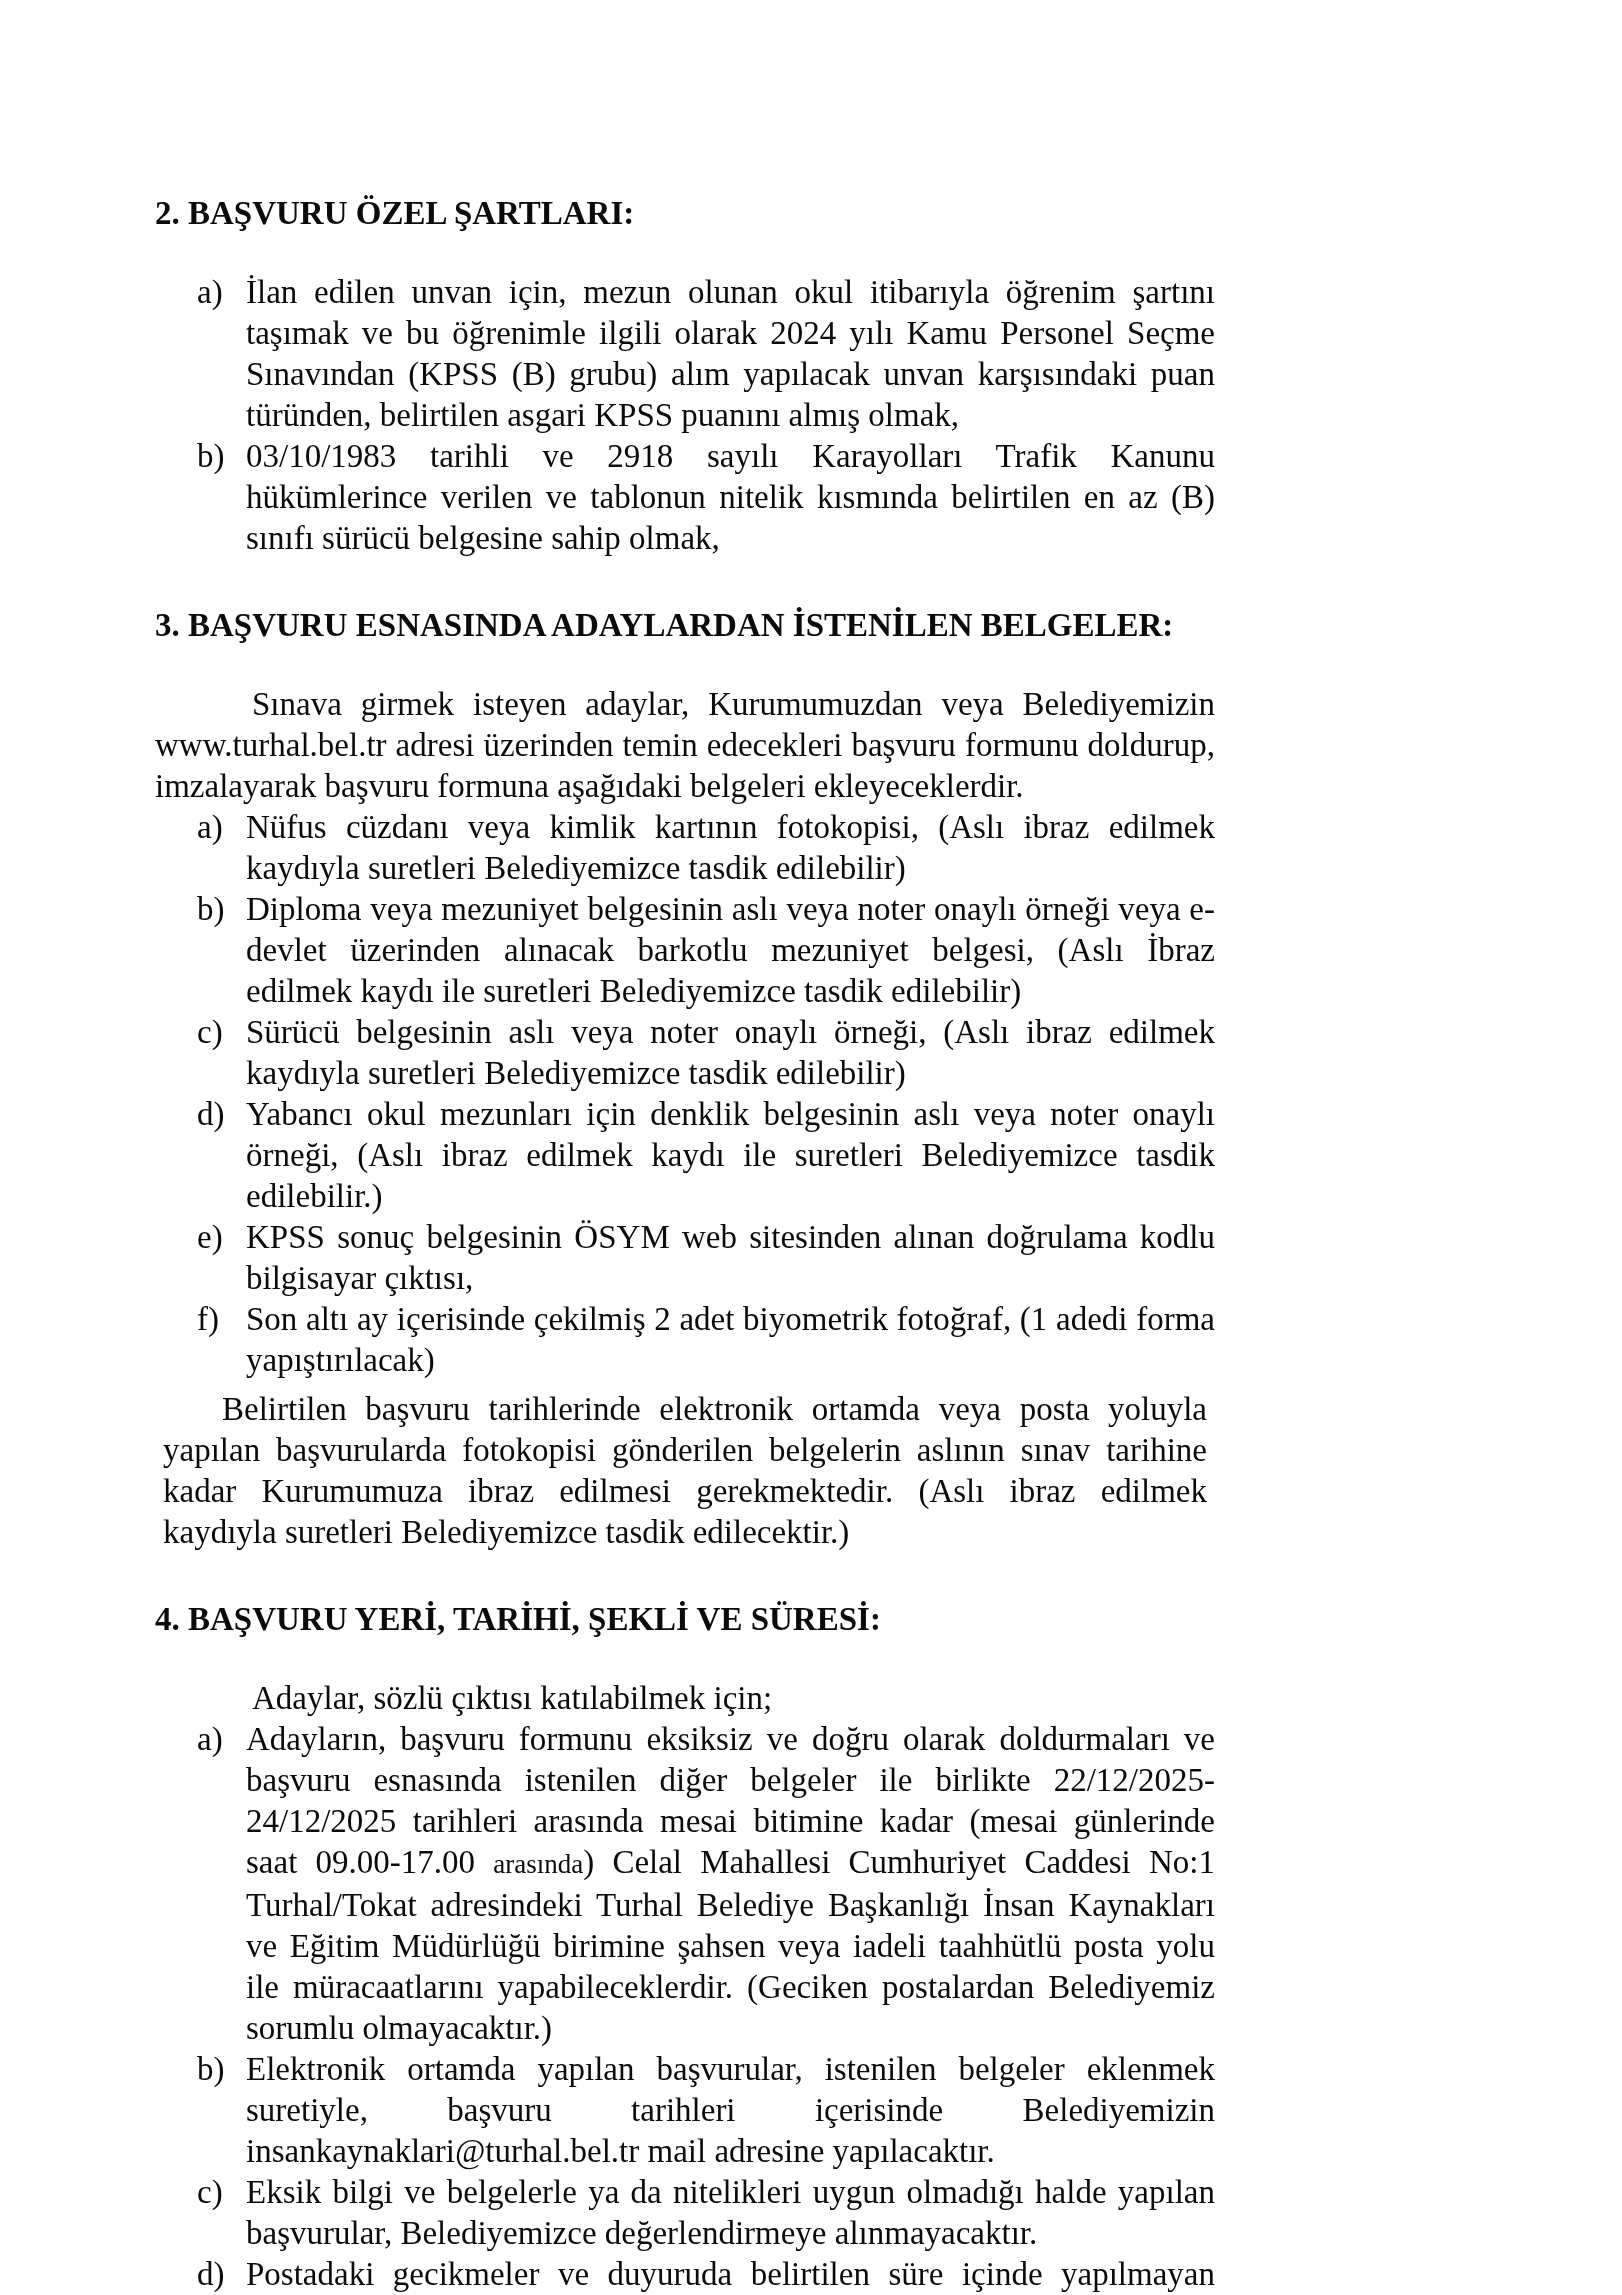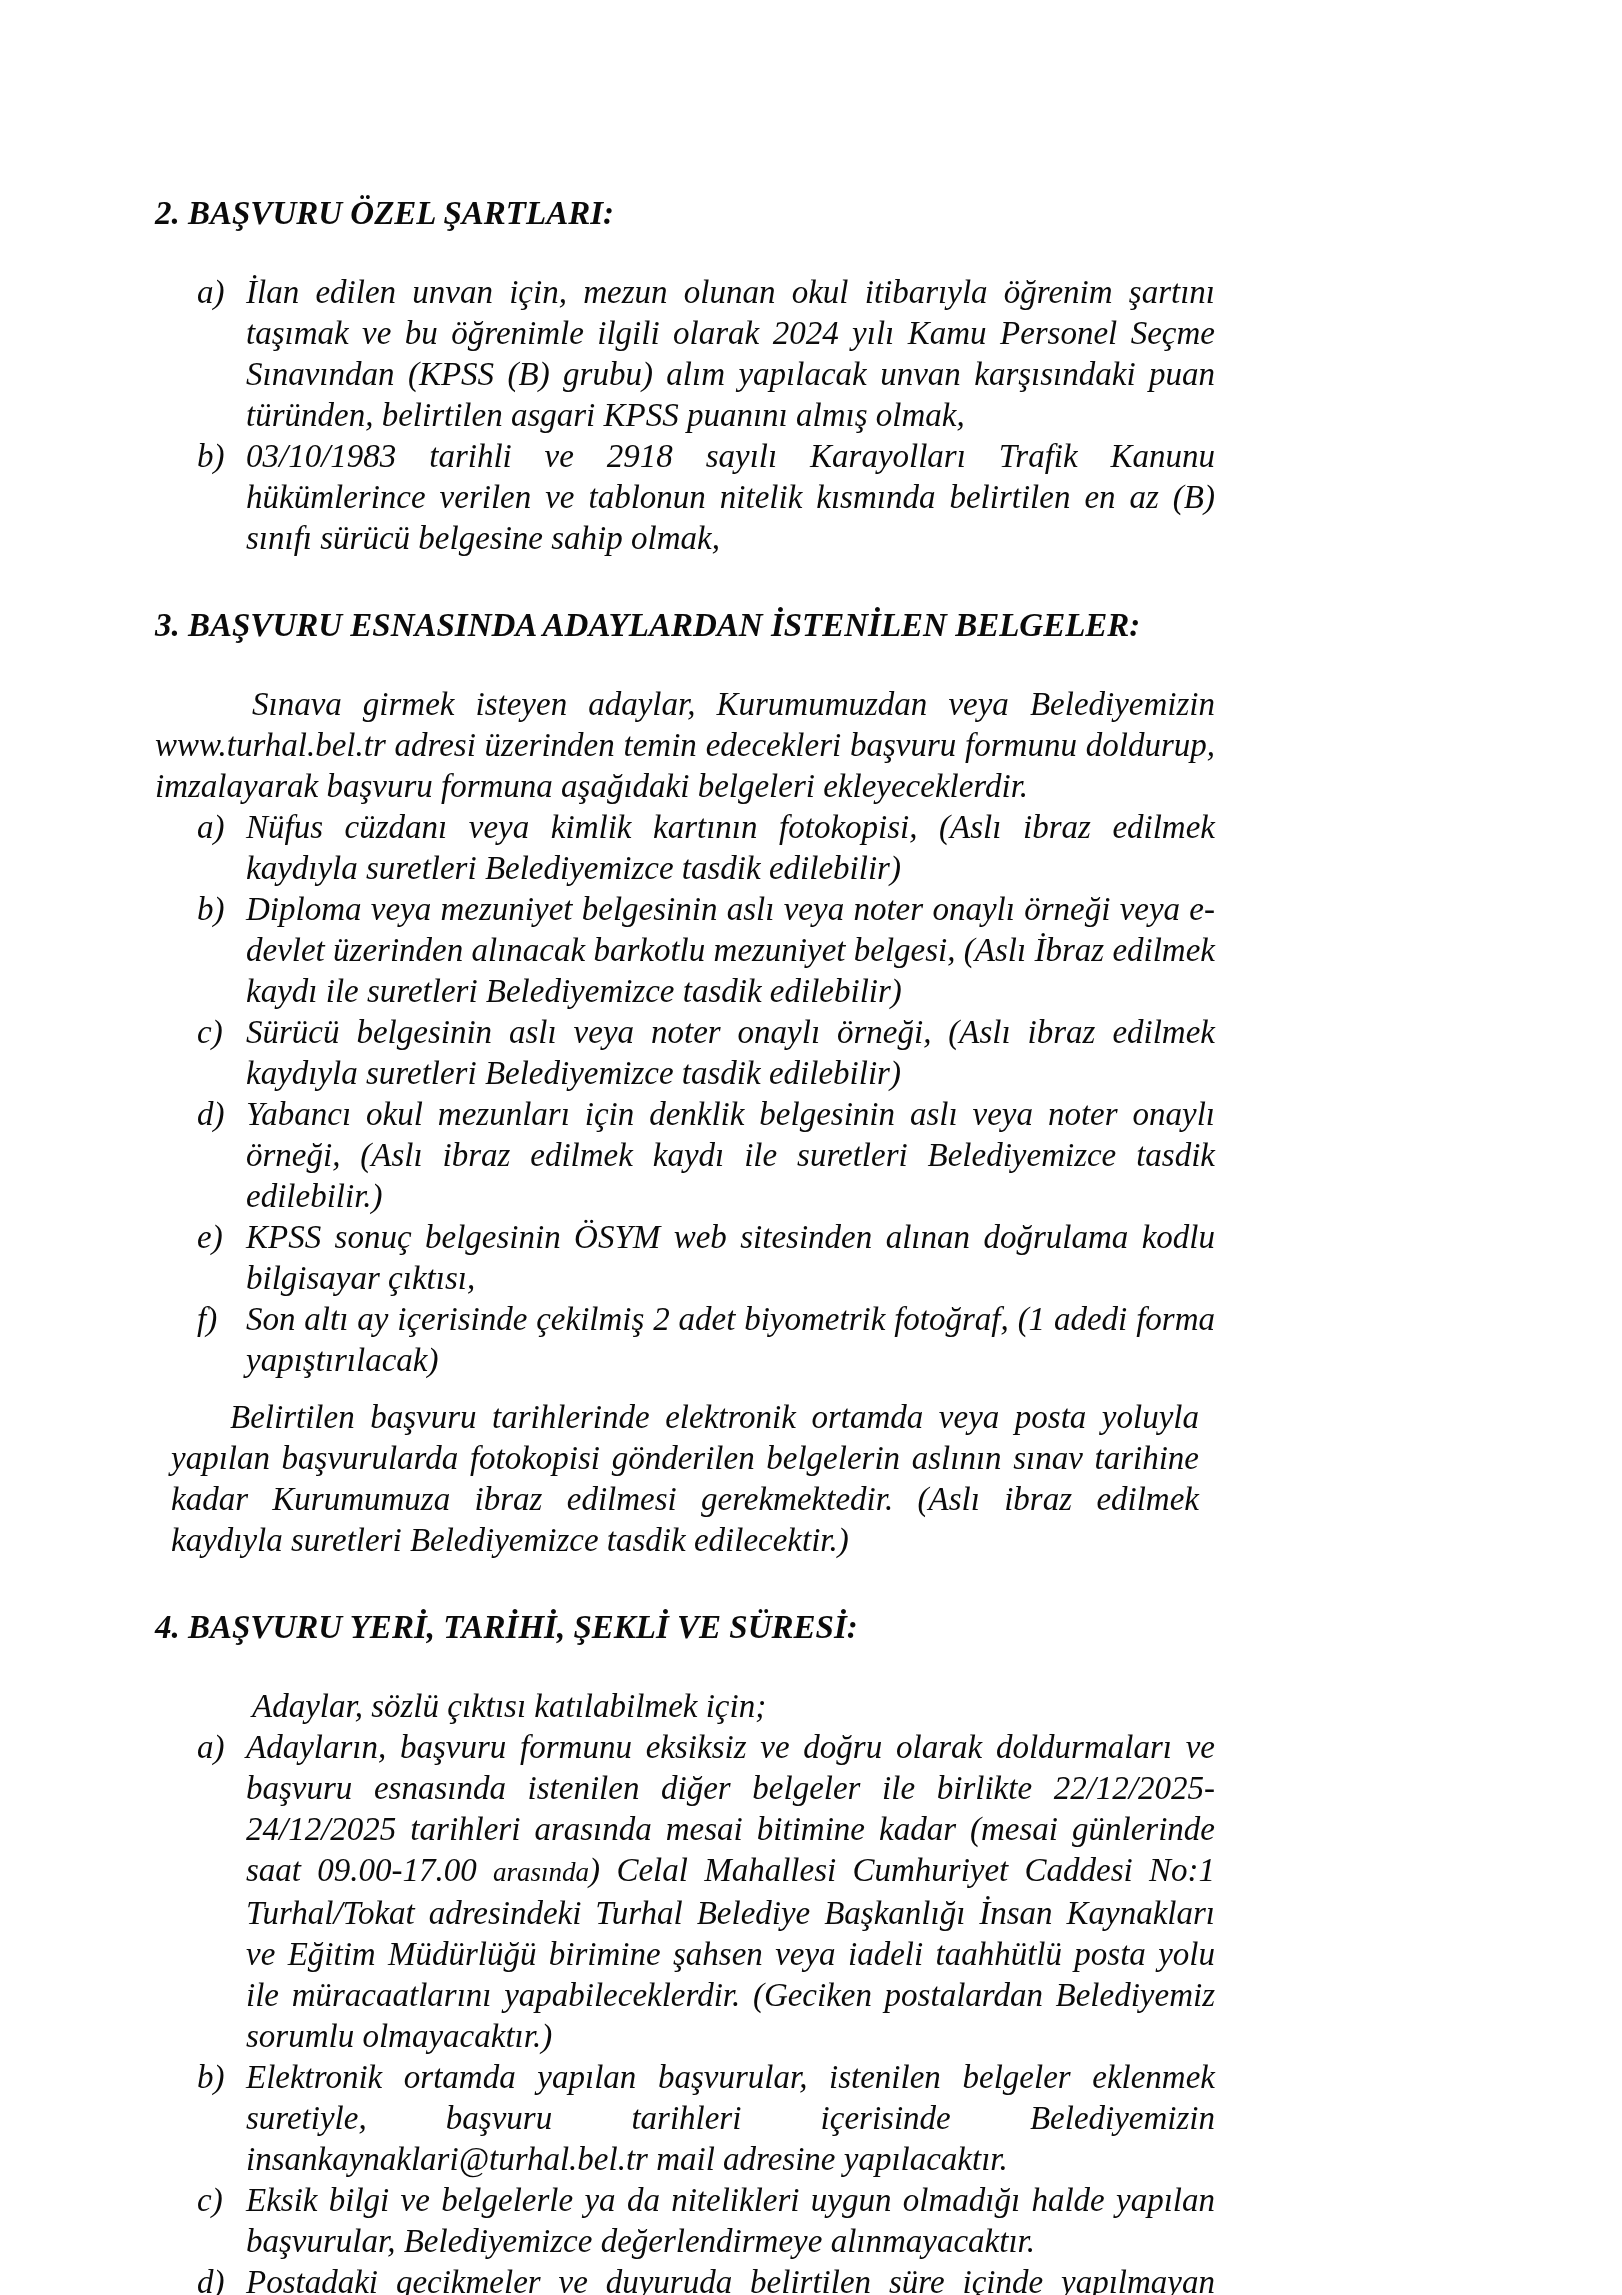--- a/index.html
+++ b/index.html
@@ -11,21 +11,20 @@
     position: relative;
     width: 1364px;
     height: 2295px;
     box-sizing: border-box;
     background: #ffffff;
     padding: 193px 149px 0 155px;
     font-family: "Liberation Serif", "DejaVu Serif", serif;
     font-size: 33px;
     line-height: 41px;
     color: #0b0b0b;
-    font-style: italic;
   }
   .heading {
     font-weight: bold;
     margin: 46px 0 38px 0;
     text-align: left;
   }
   .heading.first {
     margin-top: 0;
   }
   .heading-justify-line {
@@ -41,21 +40,21 @@
     margin: 46px 0 0 0;
   }
   .para-tab {
     text-indent: 97px;
     text-align: justify;
     margin: 0;
   }
   .para-small-tab {
     text-indent: 59px;
     text-align: justify;
-    margin: 16px;
+    margin: 8px;
   }
   .list {
     margin-left: 42px;
   }
   .li {
     display: flex;
     align-items: flex-start;
   }
   .li .marker {
     flex: 0 0 49px;

